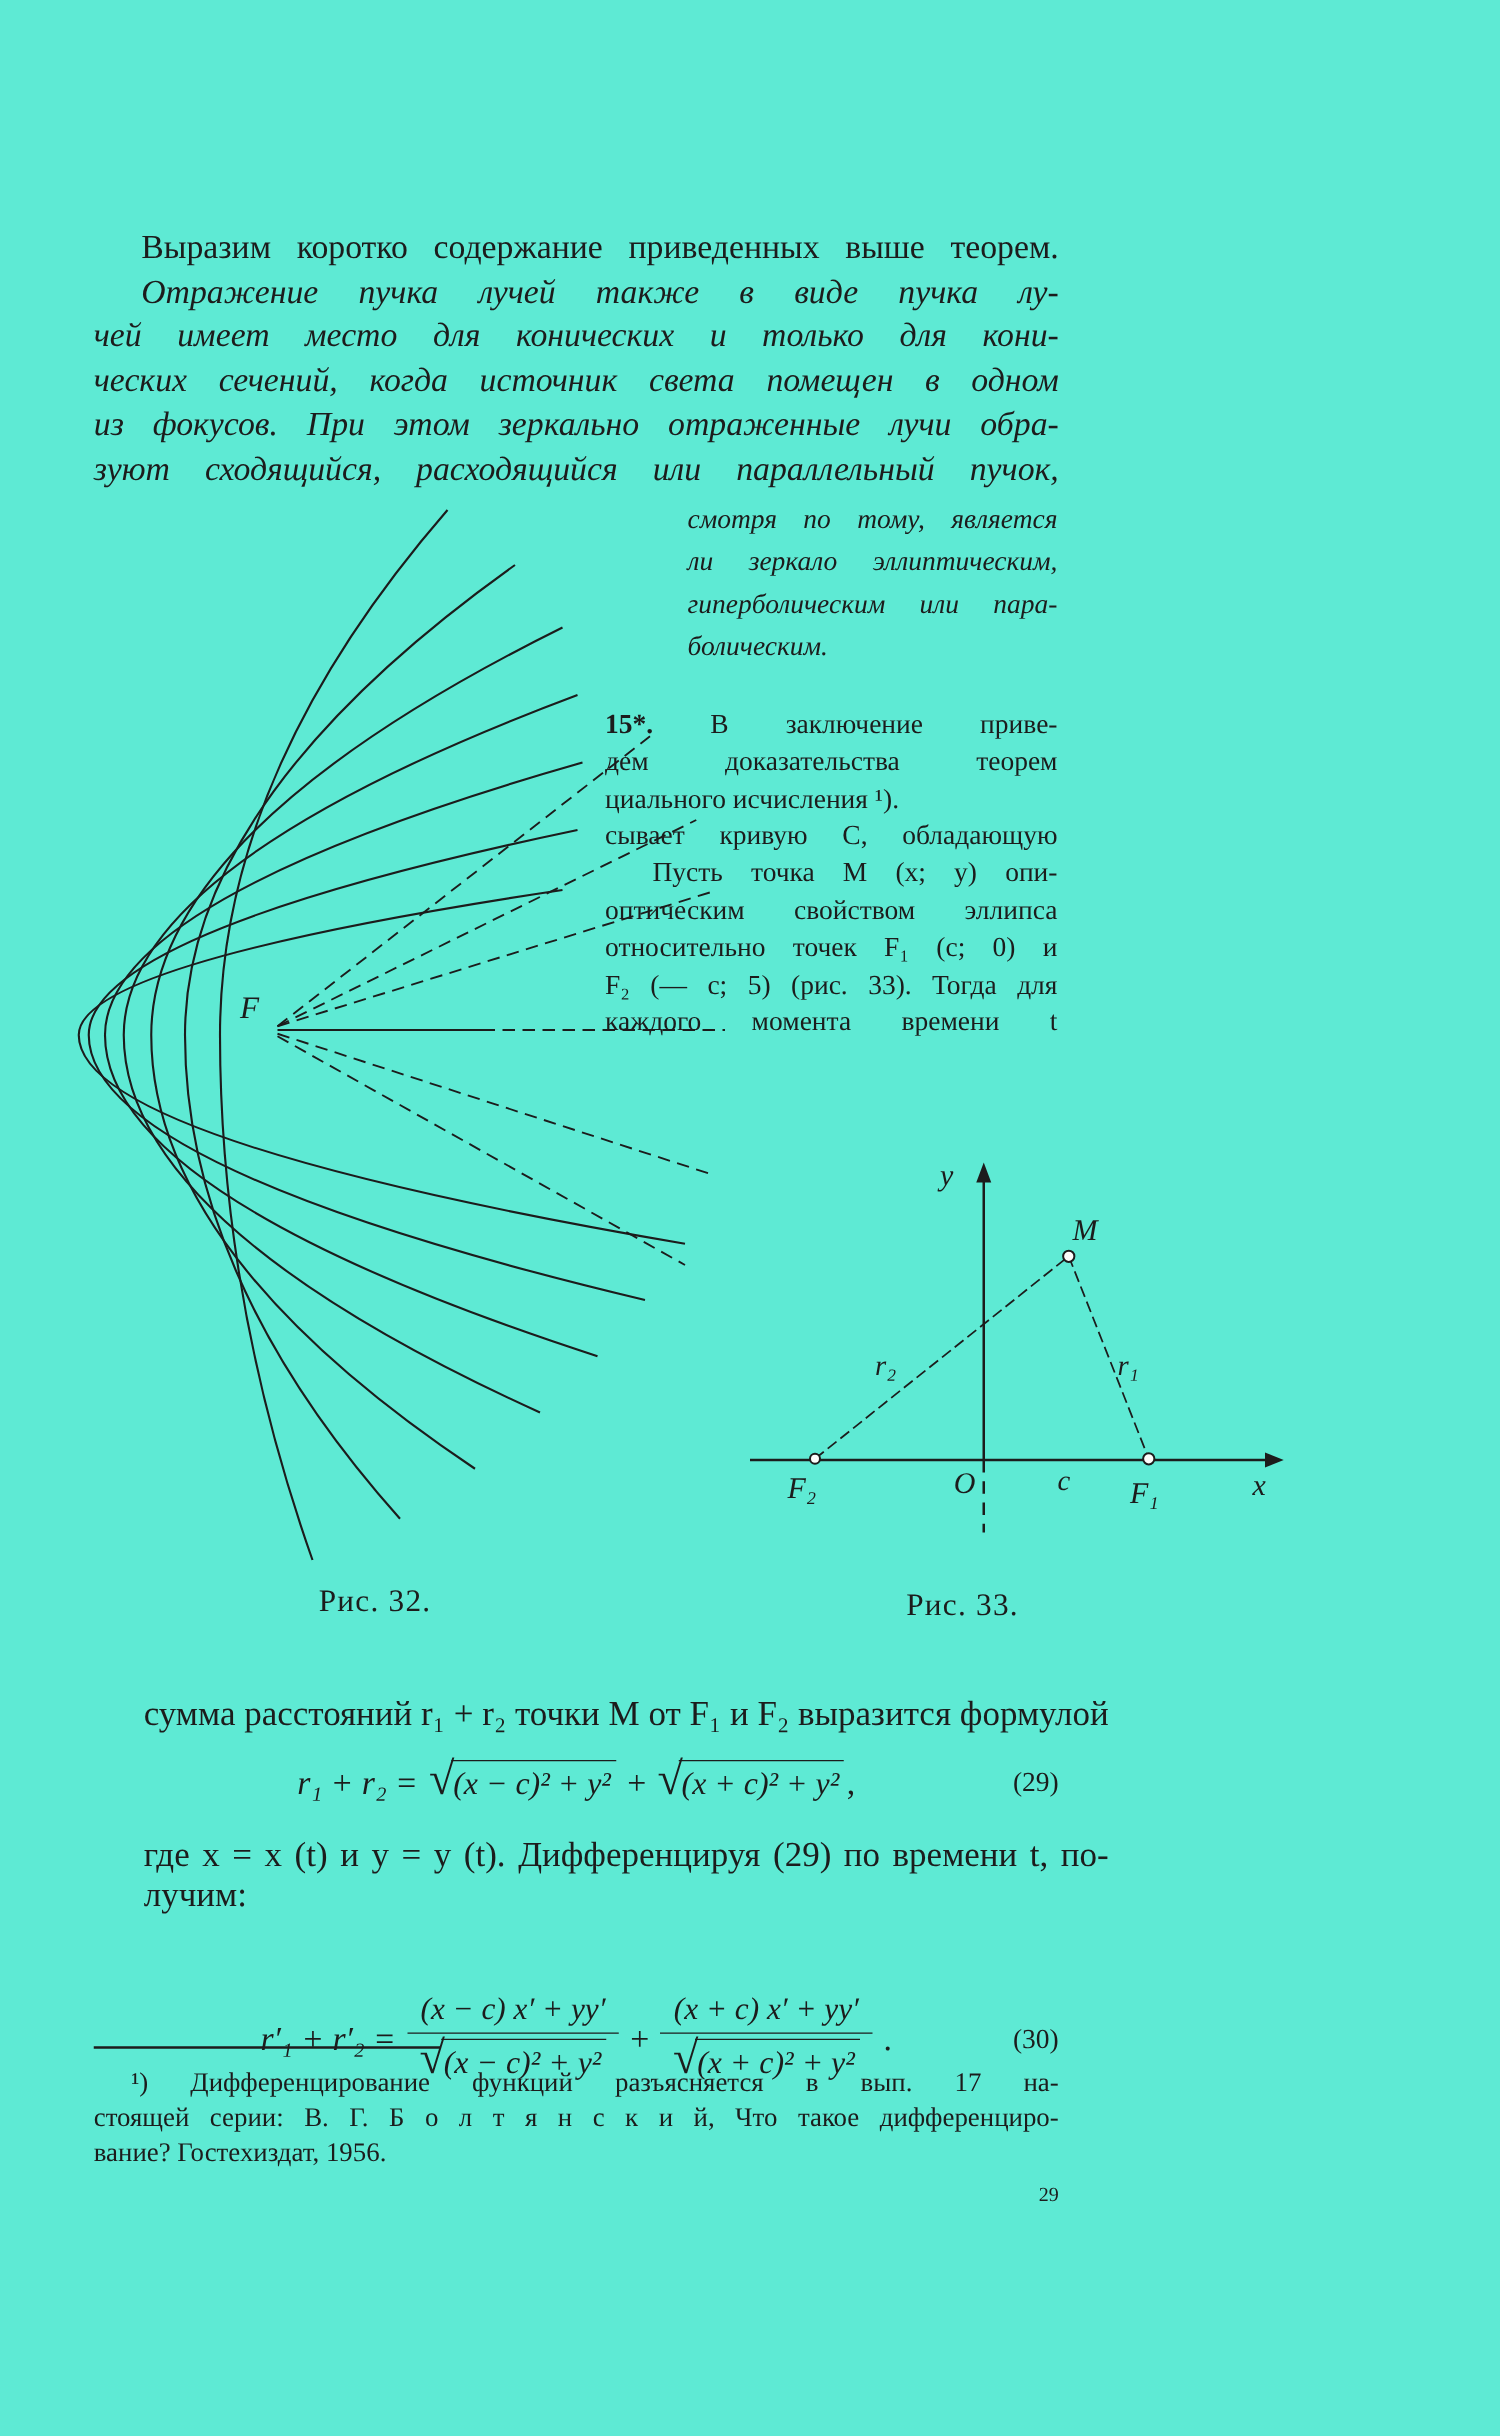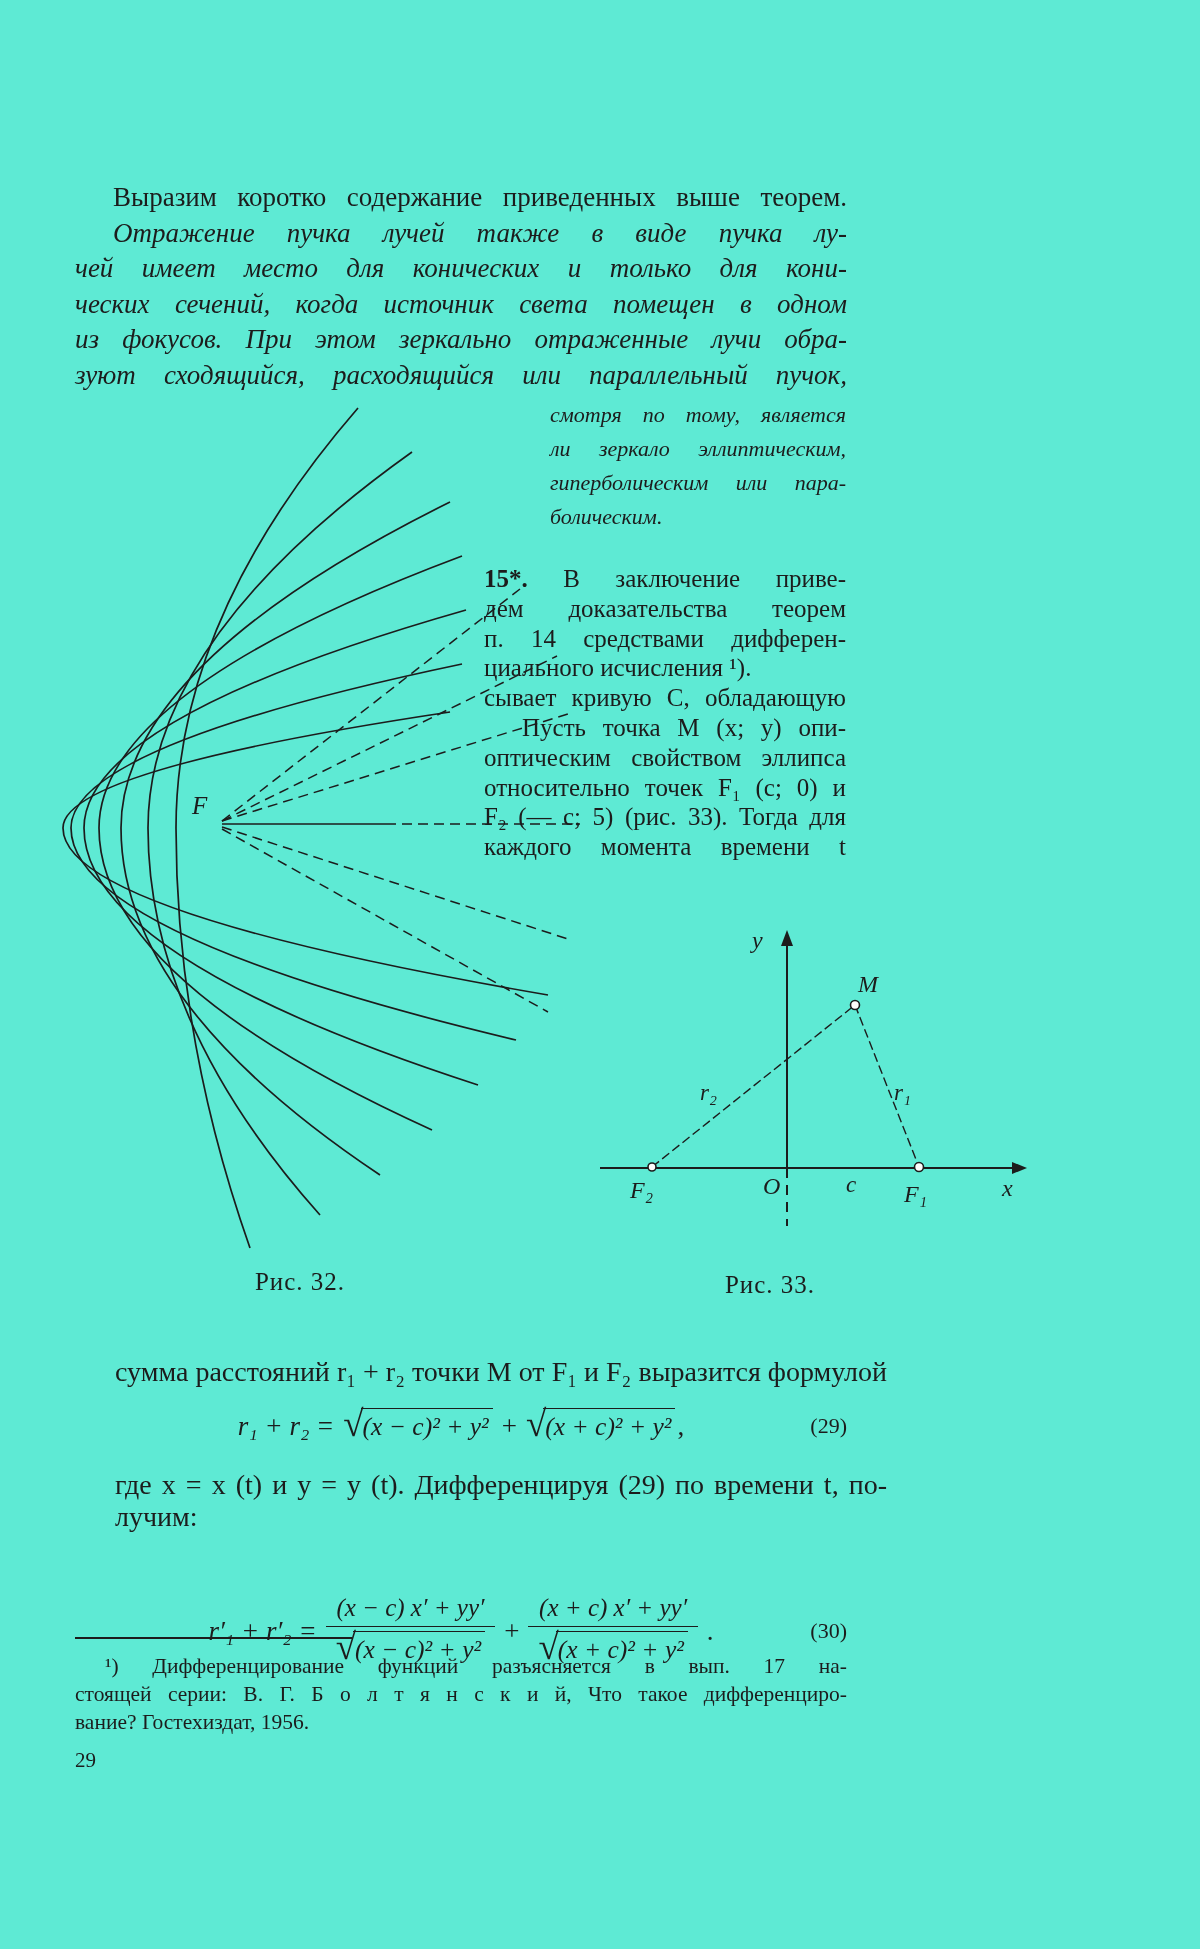--- a/index.html
+++ b/index.html
@@ -4,38 +4,38 @@
 <style>
   html,body{margin:0;padding:0;background:#e8e8e8;}
   .page{position:relative;width:1200px;height:1949px;background:#5eead4;color:#1c1c1c;
         font-family:"Liberation Serif","DejaVu Serif",serif;overflow:hidden;}
   .abs{position:absolute;}
   .il{line-height:35.5px;font-size:27px;}
   .it{font-style:italic;}
   .j{text-align:justify;text-align-last:justify;}
   .ind{text-indent:38px;}
   .wrapit{line-height:34px;font-size:22px;font-style:italic;}
-  .col{line-height:29.8px;font-size:25px;}
+  .col{line-height:29.8px;font-size:22px;}
   .b15{font-weight:bold;}
   .cap{font-size:25px;text-align:center;letter-spacing:1px;}
   .btxt{font-size:28px;line-height:32px;margin-left:40px;}
   .eqline{display:flex;align-items:center;justify-content:center;position:relative;
           font-size:27px;gap:9px;}
   .eqit{font-style:italic;}
   .rsign{font-size:37px;line-height:1;font-style:normal;transform:translateY(-3px);display:inline-block;}
   .vinc{border-top:1.6px solid #1c1c1c;padding:3px 4px 0 2px;font-size:25.5px;margin-left:-3px;display:inline-block;}
   .sqrtbox{display:inline-flex;align-items:flex-start;}
   .frac{display:inline-block;text-align:center;vertical-align:middle;font-size:25px;}
   .frac .num{display:block;padding:0 10px 4px;}
   .frac .den{display:block;border-top:1.8px solid #1c1c1c;padding:4px 10px 0;}
   .eqnum{position:absolute;right:0;font-style:normal;font-size:22px;}
   .tail{margin-left:-7px;}
   .fnrule{border-top:2px solid #1c1c1c;width:277px;height:0;}
   .fn{font-size:21.5px;line-height:28px;}
-  .pagenum{font-size:21px;text-align:left;}
+  .pagenum{font-size:16px;text-align:right;}
   svg text{font-family:"Liberation Serif","DejaVu Serif",serif;font-style:italic;fill:#1c1c1c;}
 </style>
 </head>
 <body>
 
 <div class="page">
 
   <div class="abs" style="left:75px;top:180px;width:772px;">
     <div class="il ind j">Выразим коротко содержание приведенных выше теорем.</div>
     <div class="il it ind j">Отражение пучка лучей также в виде пучка лу-</div>
@@ -70,21 +70,20 @@
   <div class="abs" style="left:550px;top:398px;width:296px;">
     <div class="wrapit j">смотря по тому, является</div>
     <div class="wrapit j">ли зеркало эллиптическим,</div>
     <div class="wrapit j">гиперболическим или пара-</div>
     <div class="wrapit">болическим.</div>
   </div>
 
   <div class="abs" style="left:484px;top:564px;width:362px;">
     <div class="col j"><span class="b15">15*.</span><span> В заключение приве-</span></div>
     <div class="col j">дем доказательства теорем</div>
-    <div class="col j">п. 14 средствами дифферен-</div>
     <div class="col">циального исчисления ¹).</div>
     <div class="col j">сывает кривую C, обладающую</div>
     <div class="col ind j">Пусть точка M (x; y) опи-</div>
     <div class="col j">оптическим свойством эллипса</div>
     <div class="col j">относительно точек F₁ (c; 0) и</div>
     <div class="col j">F₂ (— c; 5) (рис. 33). Тогда для</div>
     <div class="col j">каждого момента времени t</div>
   </div>
 
   <svg class="abs" style="left:580px;top:918px;" width="460" height="318" viewBox="580 918 460 318">

